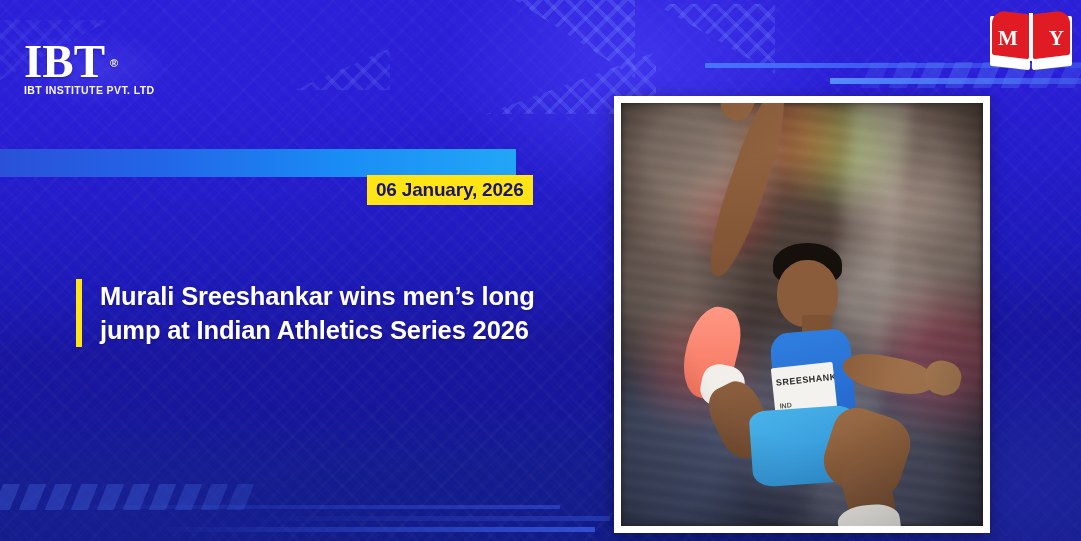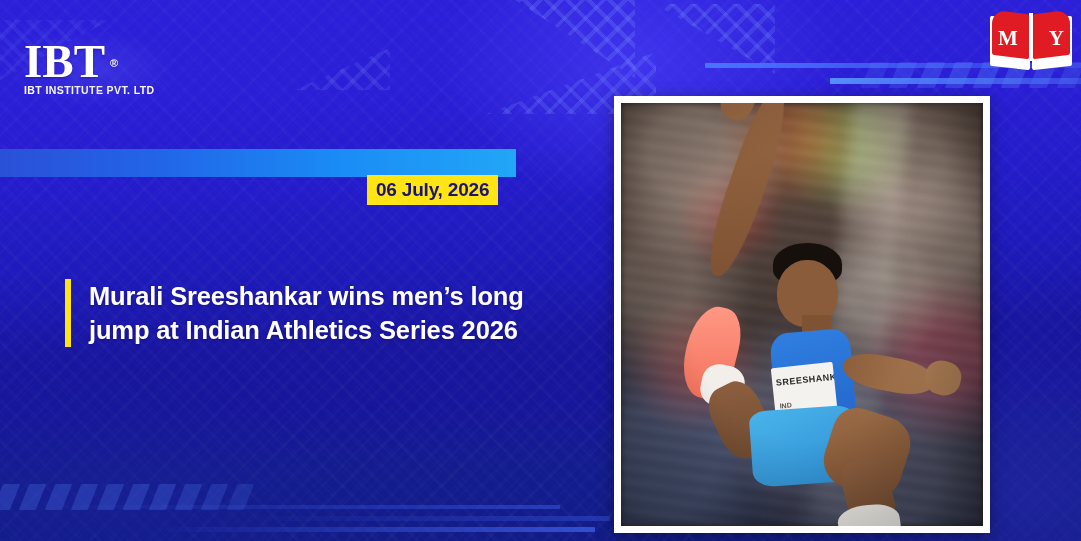--- a/index.html
+++ b/index.html
@@ -175,21 +175,21 @@
     color:#1a1570;
     font-family:"Liberation Sans", sans-serif;
     font-weight:bold;
     font-size:19px;
     line-height:21px;
     letter-spacing:-.2px;
     white-space:nowrap;
   }
 
   
-  #headline-wrap { position:absolute; left:17px; top:279px; width:520px; display:flex;padding-left:48px; }
+  #headline-wrap { position:absolute; left:28px; top:279px; width:520px; display:flex;padding-left:48px; }
   #headline-bar { width:6px; background:#ffe515; margin-right:18px; flex:none; }
   #headline {
     font-family:"Liberation Sans", sans-serif;
     font-weight:bold;
     font-size:25.5px;
     line-height:34px;
     letter-spacing:-.15px;
     color:#ffffff;
     text-shadow:0 1px 3px rgba(0,0,0,.25);
   }
@@ -377,21 +377,21 @@
       <div class="leaf l"></div>
       <div class="leaf r"></div>
       <div class="spine"></div>
       <div class="ltr m">M</div>
       <div class="ltr y">Y</div>
     </div>
   </div>
 
   <div id="title-band"></div>
 
-  <div id="date-badge">06 July, 2026</div>
+  <div id="date-badge">06 January, 2026</div>
 
   <div id="headline-wrap">
     <div id="headline-bar"></div>
     <div id="headline">Murali Sreeshankar wins men’s long jump at Indian Athletics Series 2026</div>
   </div>
 
   <div id="photo-frame">
     <div id="photo">
       <div class="crowd"></div>
       <div class="crowd2"></div>

